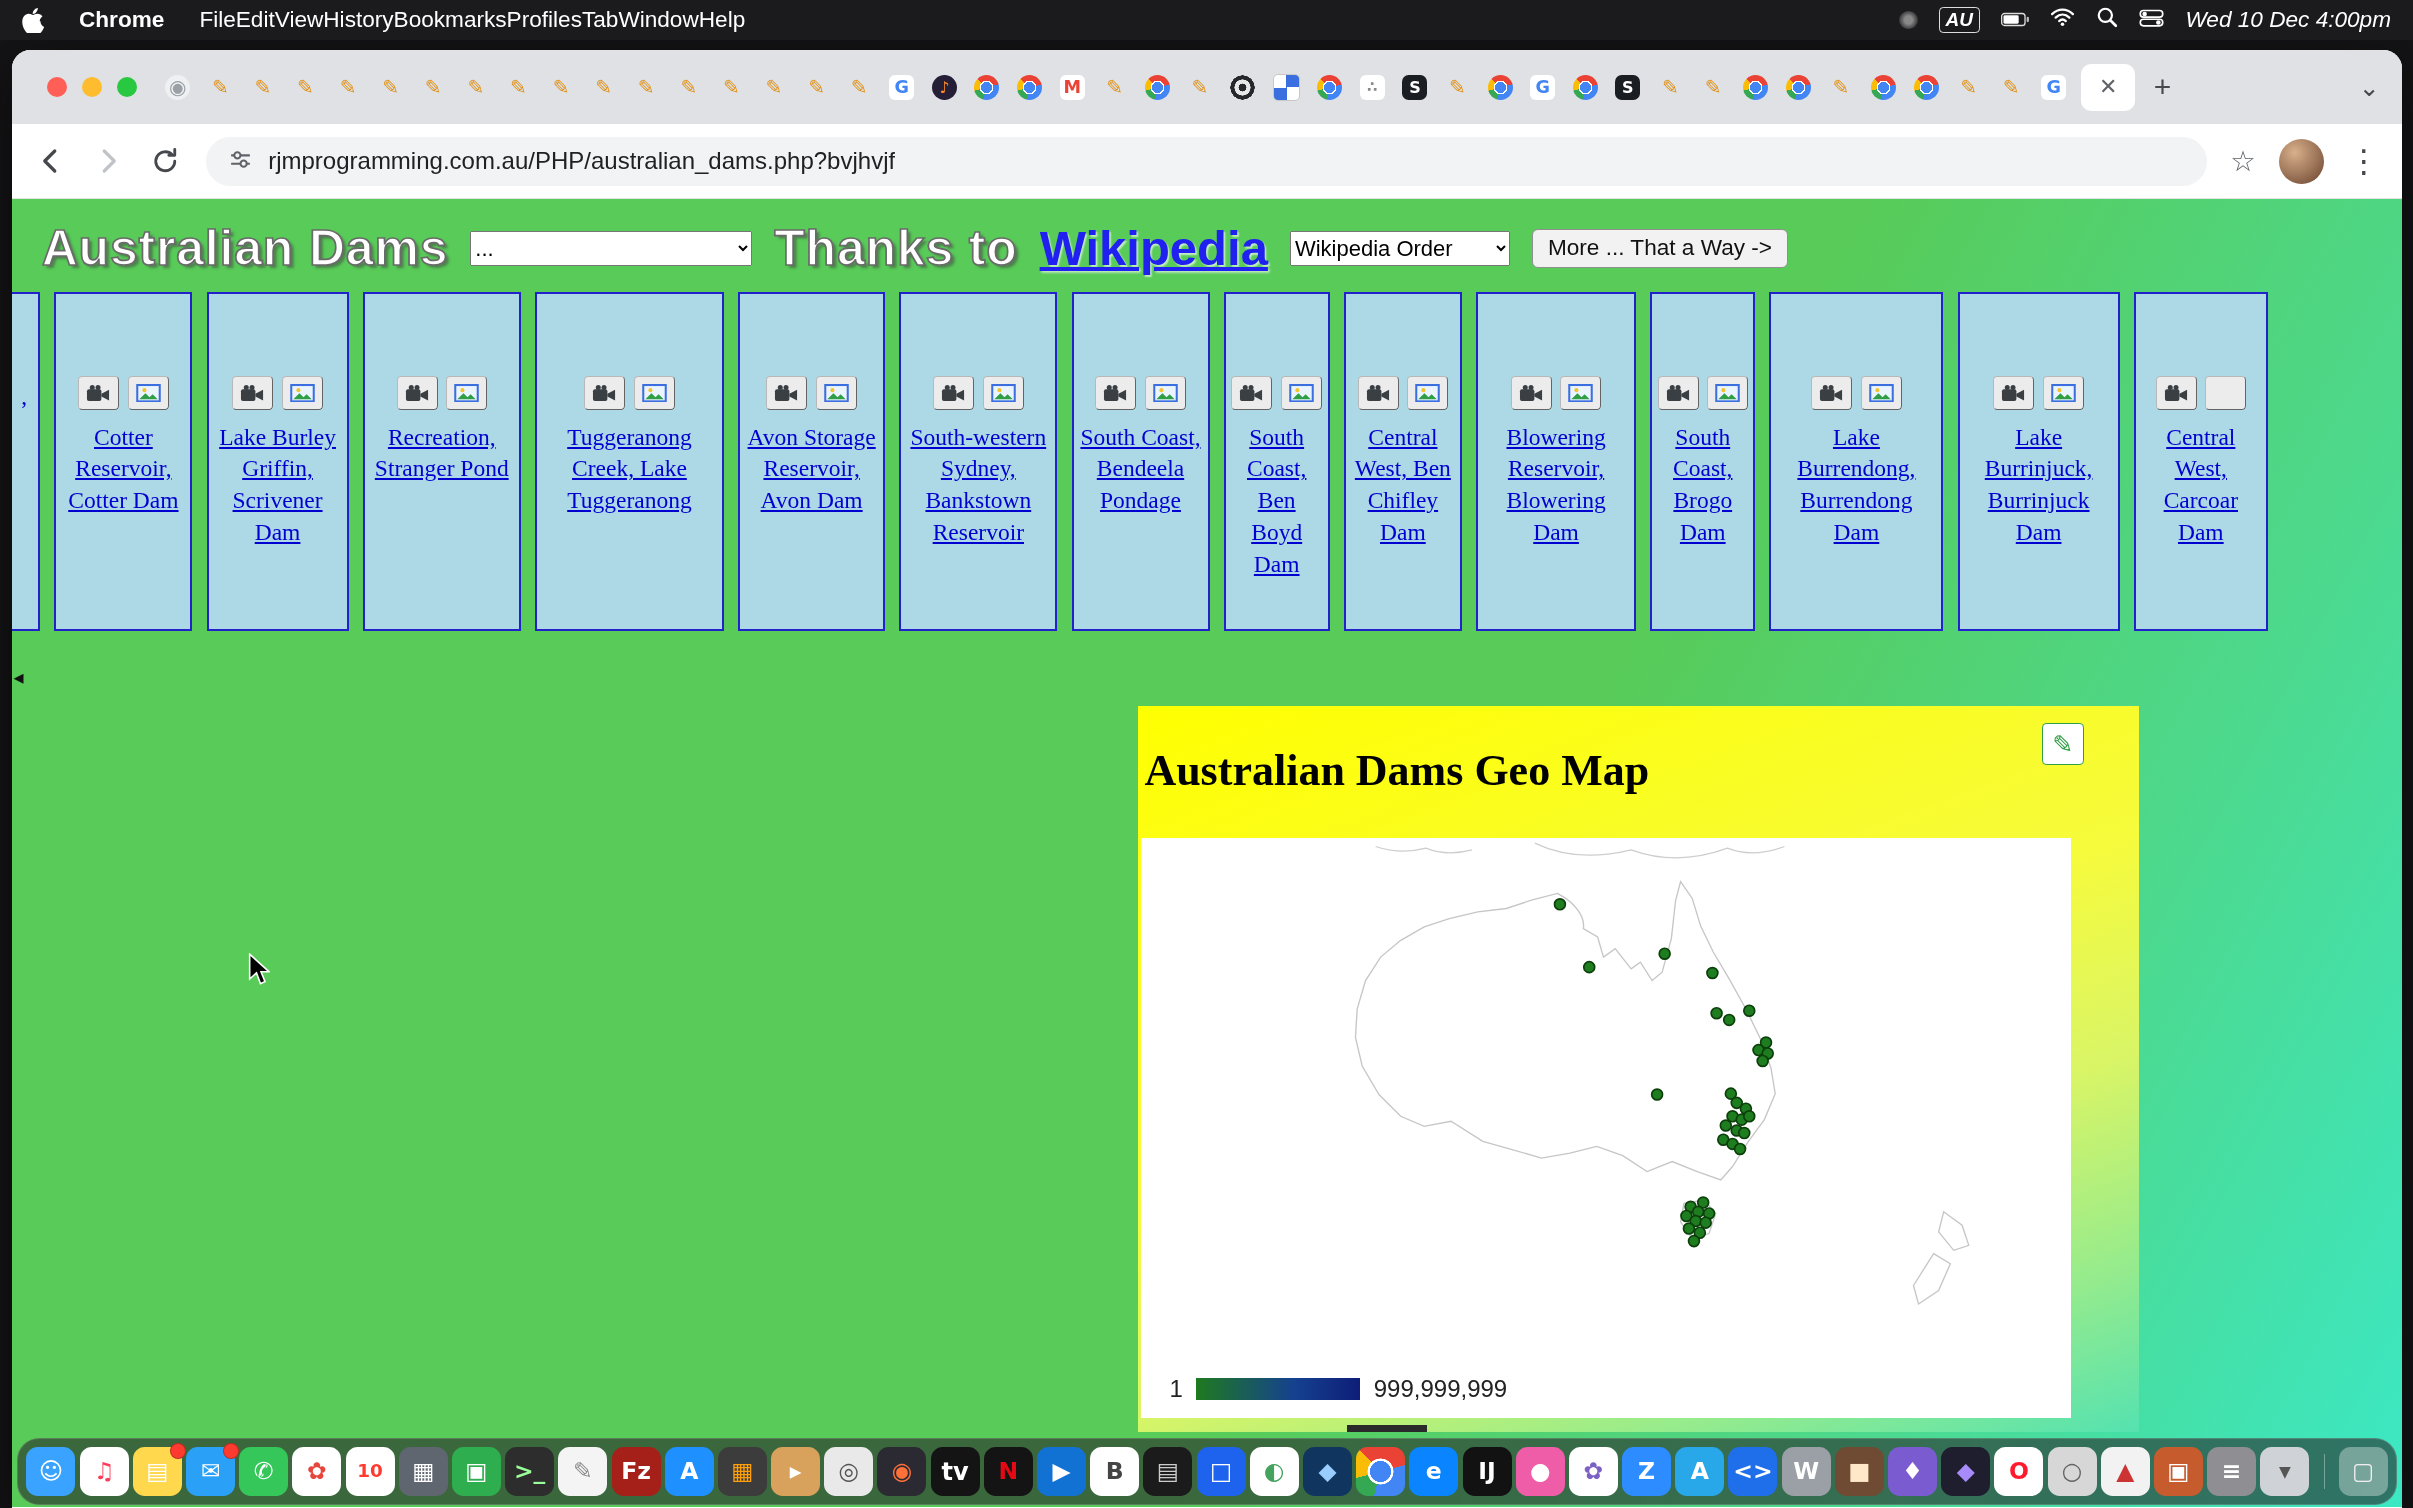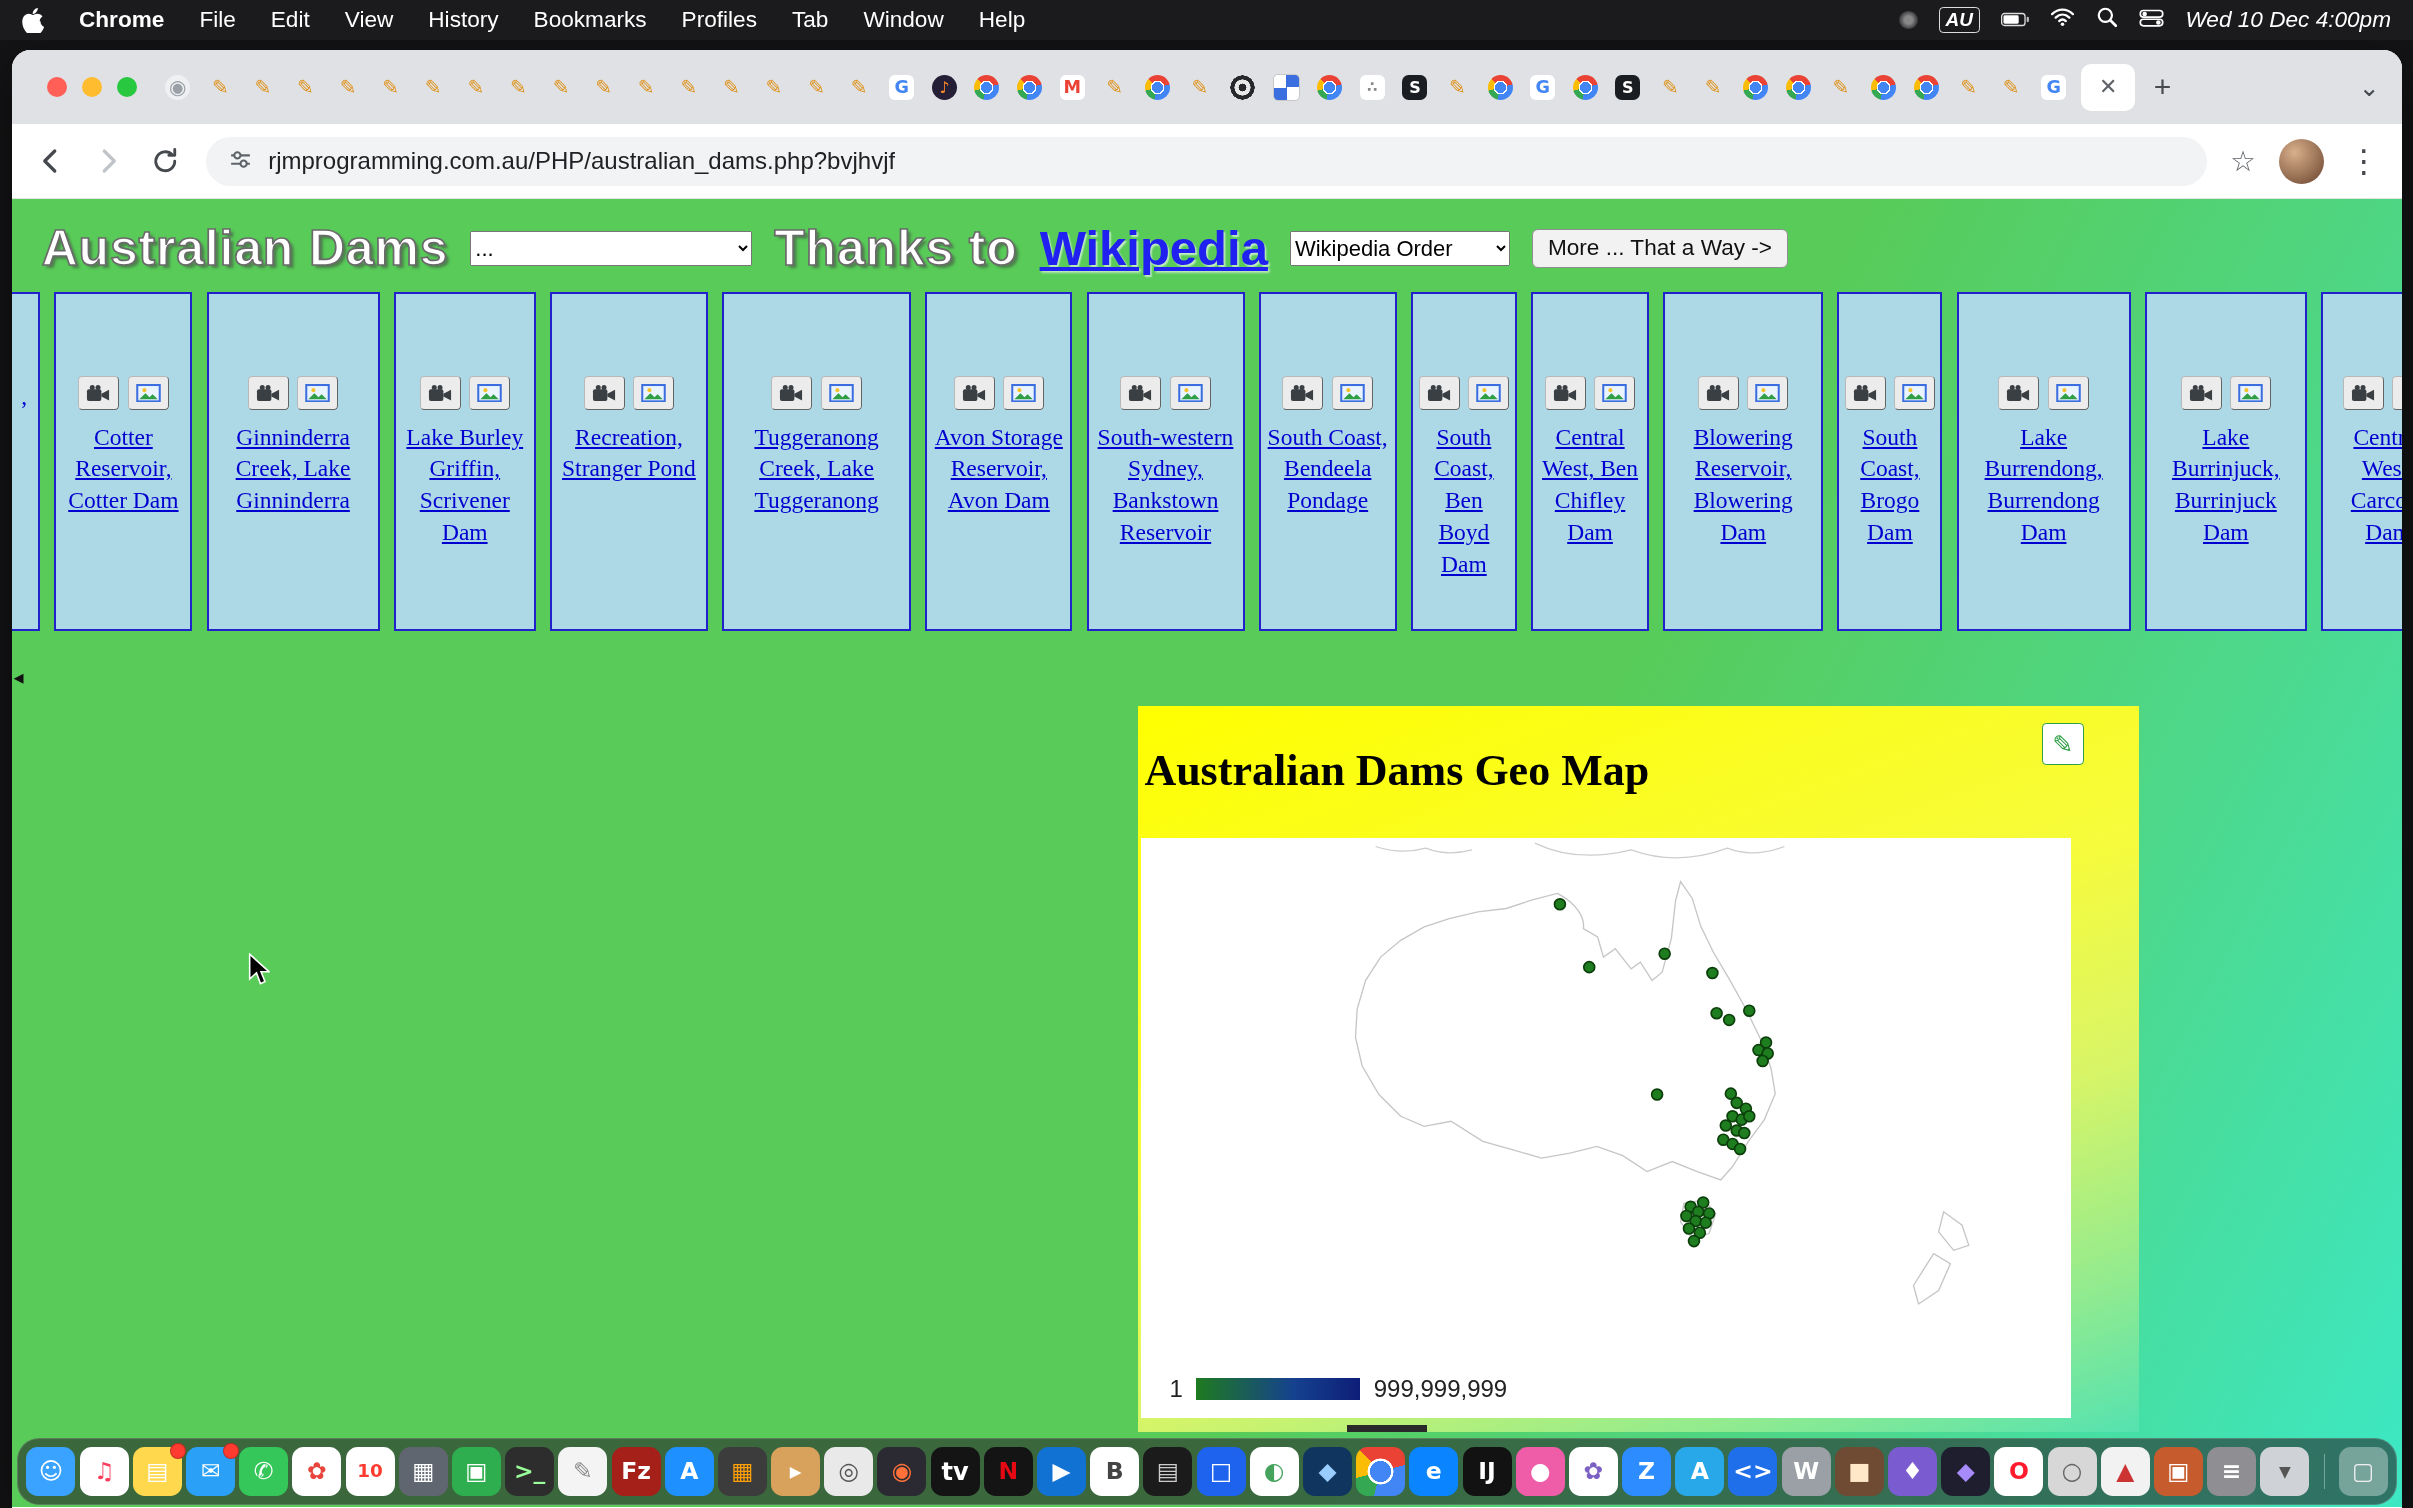--- a/index.html
+++ b/index.html
@@ -122,21 +122,21 @@
 </head>
 <body>
 
 <div class="menubar" data-name="menu-bar">
   <span class="apple" data-name="apple-menu-icon">
     <svg width="22" height="25" viewBox="0 0 17 20">
         <path fill="#fff" d="M13.9 10.6c0-2.6 2.1-3.8 2.2-3.9-1.2-1.8-3.1-2-3.7-2.1-1.6-.2-3.1.9-3.9.9-.8 0-2-.9-3.4-.9-1.8 0-3.4 1-4.3 2.6-1.9 3.3-.5 8.2 1.4 10.9.9 1.3 2 2.8 3.4 2.7 1.4-.1 1.9-.9 3.5-.9s2.1.9 3.5.9c1.5 0 2.4-1.3 3.3-2.6 1-1.5 1.5-3 1.5-3.1-.1-.1-2.9-1.1-2.9-4.5zM11.3 3c.7-.9 1.2-2.1 1.1-3-1 0-2.3.7-3 1.6-.7.8-1.3 2-1.1 3.2 1.1.1 2.3-.6 3-1.8z"></path>
       </svg>
   </span>
   <span class="appname" data-name="menu-app-name">Chrome</span>
-  <span class="menu-items" id="menu-items" style="display:flex;gap:35px;" data-name="menu-items">
+  <span class="menu-items" id="menu-items" style="display:flex;" data-name="menu-items">
       <span class="menu-item" data-name="menu-file">File</span>
       <span class="menu-item" data-name="menu-edit">Edit</span>
       <span class="menu-item" data-name="menu-view">View</span>
       <span class="menu-item" data-name="menu-history">History</span>
       <span class="menu-item" data-name="menu-bookmarks">Bookmarks</span>
       <span class="menu-item" data-name="menu-profiles">Profiles</span>
       <span class="menu-item" data-name="menu-tab">Tab</span>
       <span class="menu-item" data-name="menu-window">Window</span>
       <span class="menu-item" data-name="menu-help">Help</span>
     </span>
@@ -301,38 +301,20 @@
             </svg>
     </span>
     <span class="mini-btn" data-name="image-button">
       <svg width="25" height="18.4" viewBox="0 0 24 18">
               <rect x="1" y="1" width="22" height="16" fill="#eaf4ff" stroke="#3b6fe0" stroke-width="2"></rect>
               <circle cx="8" cy="6" r="2" fill="#f4c430"></circle>
               <path d="M3 15 L9 9 L13 13 L16 10 L21 15 Z" fill="#2f9e44"></path>
             </svg>
     </span>
     <a class="card-link" data-name="dam-link">Cotter Reservoir, Cotter Dam</a>
-  </div>
-        <div class="card" data-name="dam-card" style="width: 173px;">
-    <span class="mini-btn" data-name="video-button">
-      <svg width="25" height="18.4" viewBox="0 0 26 18">
-              <circle cx="6.5" cy="3" r="2.6" fill="#3a3f44"></circle>
-              <circle cx="12.5" cy="3" r="2.6" fill="#3a3f44"></circle>
-              <rect x="1" y="5" width="15" height="12" rx="2" fill="#3a3f44"></rect>
-              <path d="M16 9.5 L24 5.5 V16.5 L16 12.5 Z" fill="#3a3f44"></path>
-            </svg>
-    </span>
-    <span class="mini-btn" data-name="image-button">
-      <svg width="25" height="18.4" viewBox="0 0 24 18">
-              <rect x="1" y="1" width="22" height="16" fill="#eaf4ff" stroke="#3b6fe0" stroke-width="2"></rect>
-              <circle cx="8" cy="6" r="2" fill="#f4c430"></circle>
-              <path d="M3 15 L9 9 L13 13 L16 10 L21 15 Z" fill="#2f9e44"></path>
-            </svg>
-    </span>
-    <a class="card-link" data-name="dam-link">Ginninderra Creek, Lake Ginninderra</a>
   </div>
         <div class="card" data-name="dam-card" style="width: 142px;">
     <span class="mini-btn" data-name="video-button">
       <svg width="25" height="18.4" viewBox="0 0 26 18">
               <circle cx="6.5" cy="3" r="2.6" fill="#3a3f44"></circle>
               <circle cx="12.5" cy="3" r="2.6" fill="#3a3f44"></circle>
               <rect x="1" y="5" width="15" height="12" rx="2" fill="#3a3f44"></rect>
               <path d="M16 9.5 L24 5.5 V16.5 L16 12.5 Z" fill="#3a3f44"></path>
             </svg>
     </span>

